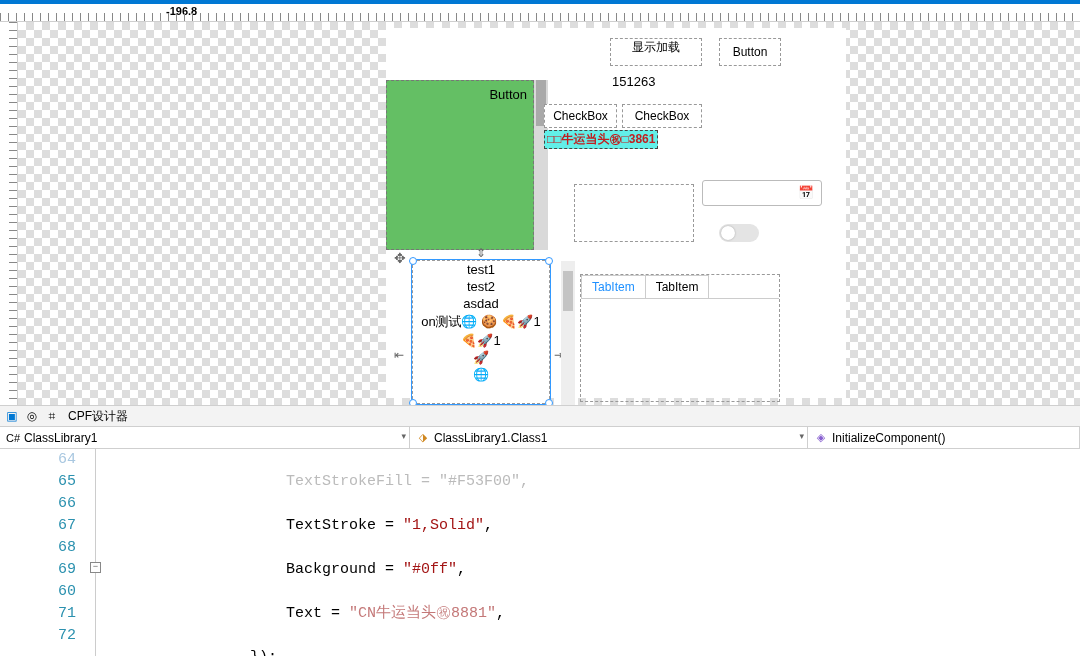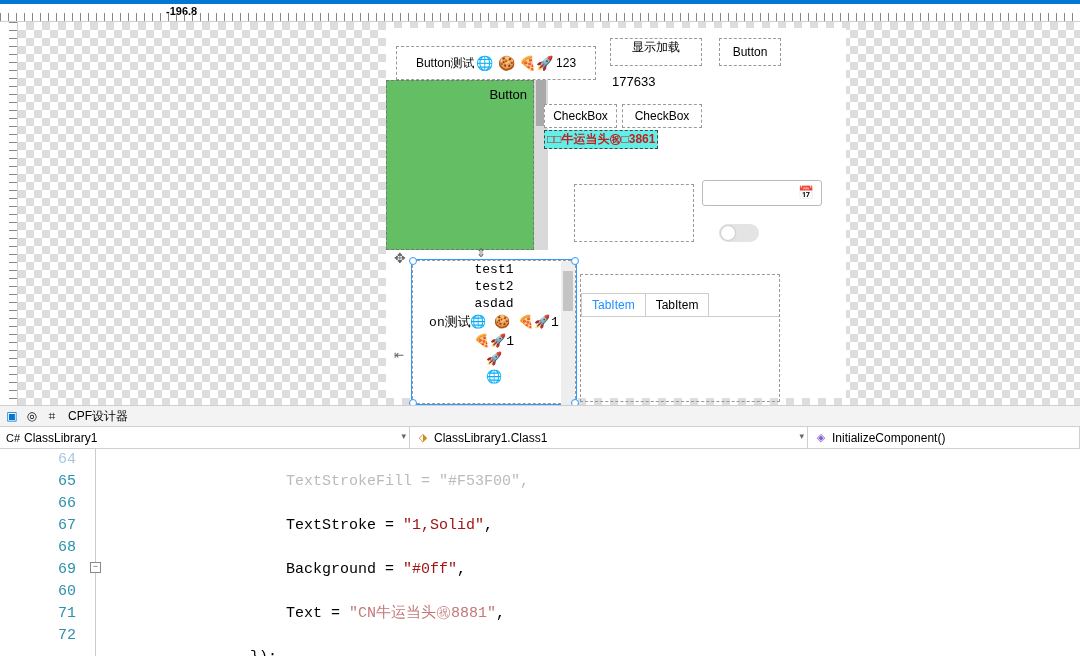--- a/index.html
+++ b/index.html
@@ -51,40 +51,40 @@
 .cb2 { left: 236px; top: 76px; width: 80px; height: 24px; display:flex; align-items:center; justify-content:center; }
 .cyan-text { position: absolute; left: 158px; top: 102px; background: #62efe8; color: #c02020; font-weight: bold; padding: 0 2px; font-size: 12px; border: 1px dashed #444; }
 
 .mid-box { left: 188px; top: 156px; width: 120px; height: 58px; }
 .date-box { left: 316px; top: 152px; width: 120px; height: 26px; border: 1px solid #bbb; border-radius: 3px; }
 .date-box .cal { position: absolute; right: 6px; top: 4px; font-size: 13px; color: #888; }
 .toggle { position: absolute; left: 333px; top: 196px; width: 40px; height: 18px; background: #e4e4e4; border-radius: 10px; }
 .toggle .knob { position: absolute; left: 2px; top: 2px; width: 14px; height: 14px; background: #fff; border-radius: 50%; box-shadow: 0 0 2px rgba(0,0,0,.3); }
 
 
-.listbox { position: absolute; left: 26px; top: 232px; width: 164px; height: 144px; background: #fff; border: 1px dashed #999; font-family: Liberation Mono, monospace; }
+.listbox { position: absolute; left: 26px; top: 232px; width: 138px; height: 144px; background: #fff; border: 1px dashed #999; }
 .listbox.selected { outline: 1px solid #3399ff; }
 .listbox .row { text-align: center; font-size: 13px; padding: 1px 0; white-space: nowrap; overflow: hidden; }
 .handle { position: absolute; width: 8px; height: 8px; background: #fff; border: 1px solid #3399ff; border-radius: 50%; }
 .h-tl { left: -4px; top: -4px; } .h-tr { right: -4px; top: -4px; }
 .h-bl { left: -4px; bottom: -4px; } .h-br { right: -4px; bottom: -4px; }
 .move-icon { position: absolute; left: 8px; top: 222px; font-size: 14px; color: #666; }
 .dim-icon { position: absolute; font-size: 12px; color: #666; }
 .dim-t { left: 90px; top: 218px; }
 .dim-l { left: 8px; top: 320px; }
 .dim-r { left: 168px; top: 320px; }
 
 
 .lb-scroll { position: absolute; left: 148px; top: 0; width: 14px; height: 144px; background: #eee; }
 .lb-scroll .thumb { position: absolute; left: 2px; top: 10px; width: 10px; height: 40px; background: #c4c4c4; }
 
 
 .tabs { position: absolute; left: 194px; top: 246px; width: 200px; height: 128px; border: 1px dashed #999; }
 .tabs .tabhdr { display: flex; border-bottom: 1px solid #ccc; }
-.tabs .tab { padding: 4px 10px; font-size: 12px; border: 1px solid #ccc; border-bottom: none; margin-right: -1px; background: #fff; margin-top: 18px; }
+.tabs .tab { padding: 4px 10px; font-size: 12px; border: 1px solid #ccc; border-bottom: none; margin-right: -1px; background: #fff; }
 .tabs .tab.active { color: #1e90ff; }
 
 
 .statusbar { position: absolute; top: 405px; left: 0; right: 0; height: 22px; background: #f3f3f3; border-top: 1px solid #cfcfcf; border-bottom: 1px solid #cfcfcf; display: flex; align-items: center; font-size: 12px; }
 .statusbar .ic { width: 16px; height: 16px; margin-left: 4px; display:flex; align-items:center; justify-content:center; }
 .statusbar .ic.blue { color: #0078d4; }
 .statusbar .title { margin-left: 8px; }
 .statusbar .center { position: absolute; left: 50%; transform: translateX(-50%); margin-top: 48px; }
 
 
@@ -122,33 +122,28 @@
 </div>
 
 <div class="main">
   <div class="ruler-v">
       <div class="ticks"></div>
     </div>
   <div class="canvas-wrap">
     <div class="checker"></div>
     <div class="paper">
 
-      <div class="dbox btn-test">
-        <span>Button测试</span>
-        <span class="emoji">🌐 🍪 🍕🚀</span>
-        <span>123</span>
-      </div>
 
       <div class="dbox btn-show">
           <span>显示加载</span>
         </div>
       <div class="dbox btn-button2">
           <span>Button</span>
         </div>
-      <span class="lbl-123132">177633</span>
+      <span class="lbl-123132">151263</span>
 
       <div class="greenbox">
         <span class="btn-lbl">Button</span>
       </div>
       <div class="green-scroll">
           <div class="thumb"></div>
         </div>
 
       <div class="dbox cb1">
           <span>CheckBox</span>

